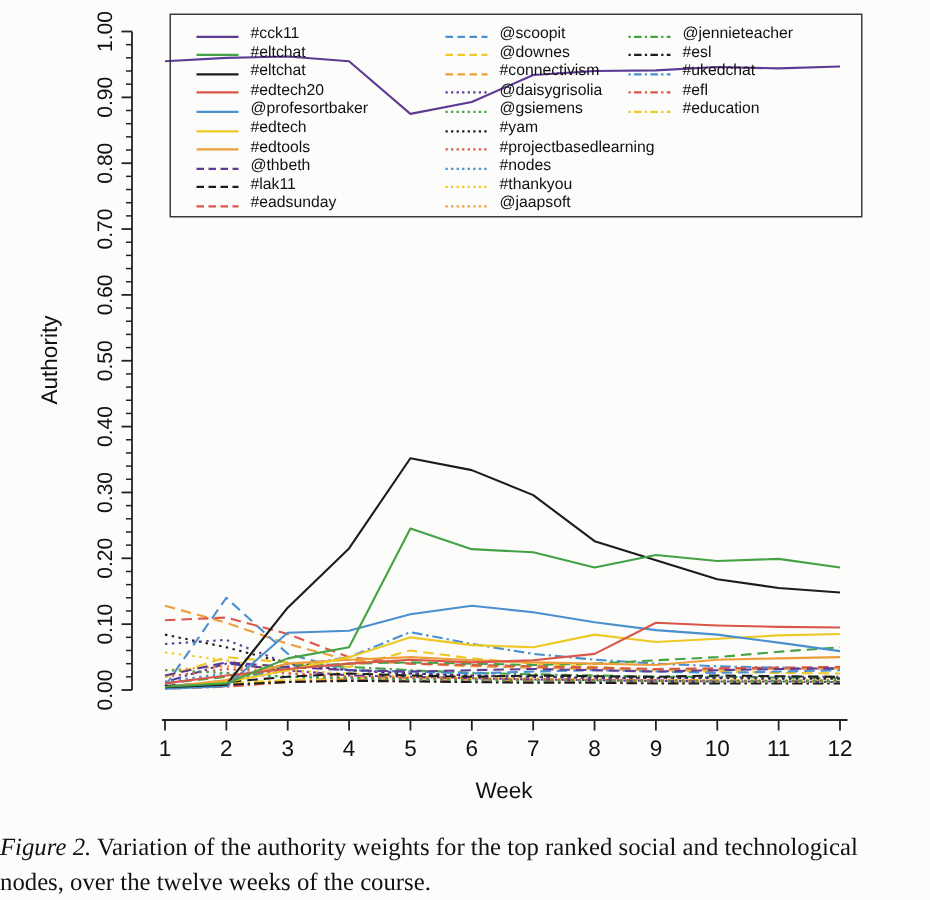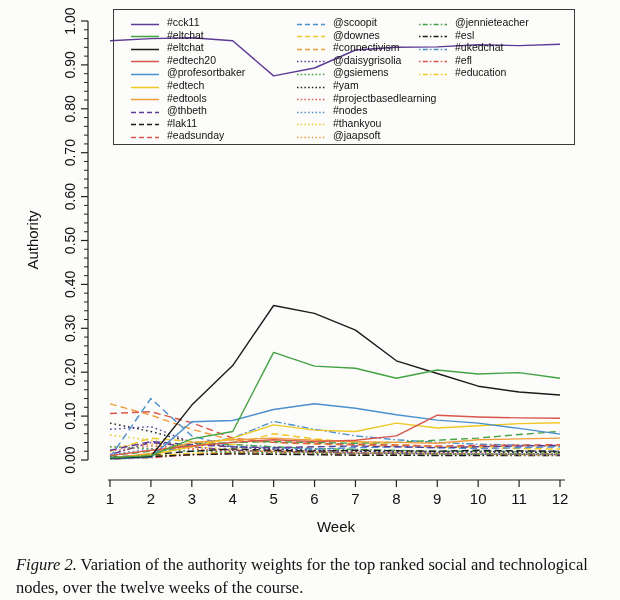--- a/index.html
+++ b/index.html
@@ -16,21 +16,21 @@
     padding:6px 0 0 16px;
     display:grid; grid-auto-flow:column;
     grid-template-rows:repeat(10, 12.6px);
     grid-template-columns:166px 122px auto;
     font-size:10.5px; color:#111; background:transparent;
     line-height:12.6px;
   }
   .legend-item { display:flex; align-items:flex-end; gap:7px; white-space:nowrap; }
   .legend-item svg { width:30px; height:9px; flex:0 0 30px; }
   .caption {
-    margin:8px 8px 0 16px; width:604px;
+    margin:8px 8px 0 0; width:604px;
     font-family:"Liberation Serif", serif;
     font-size:16.5px; line-height:1.42; color:#121212;
   }
   .caption .figlabel { font-style:italic; }
 </style>
 </head>
 <body>
 
 <div class="figure-wrap">
   <svg id="chart" width="620" height="545" viewBox="0 0 620 545">

